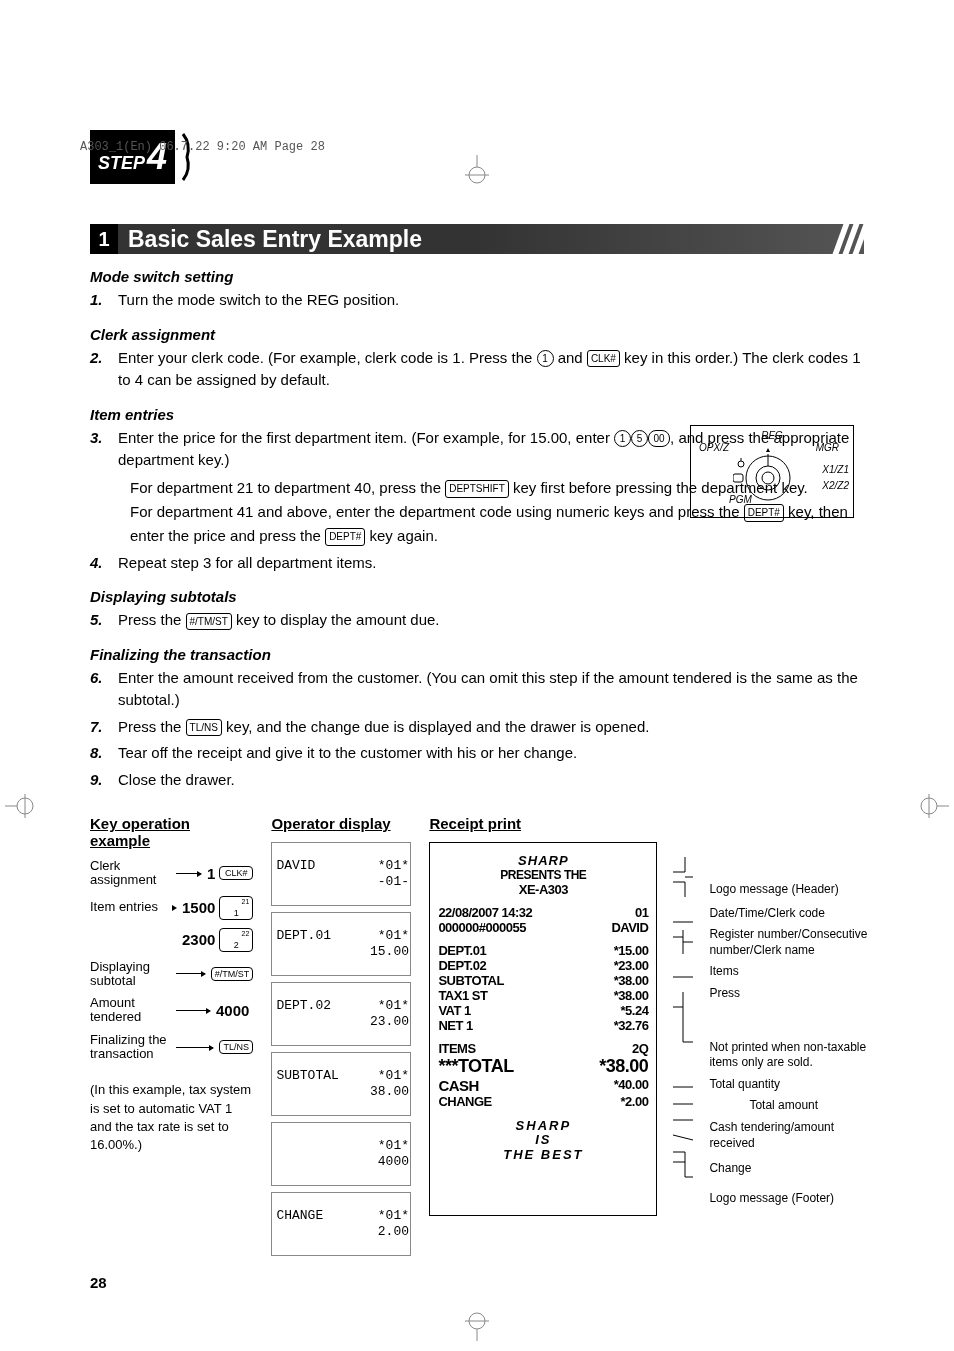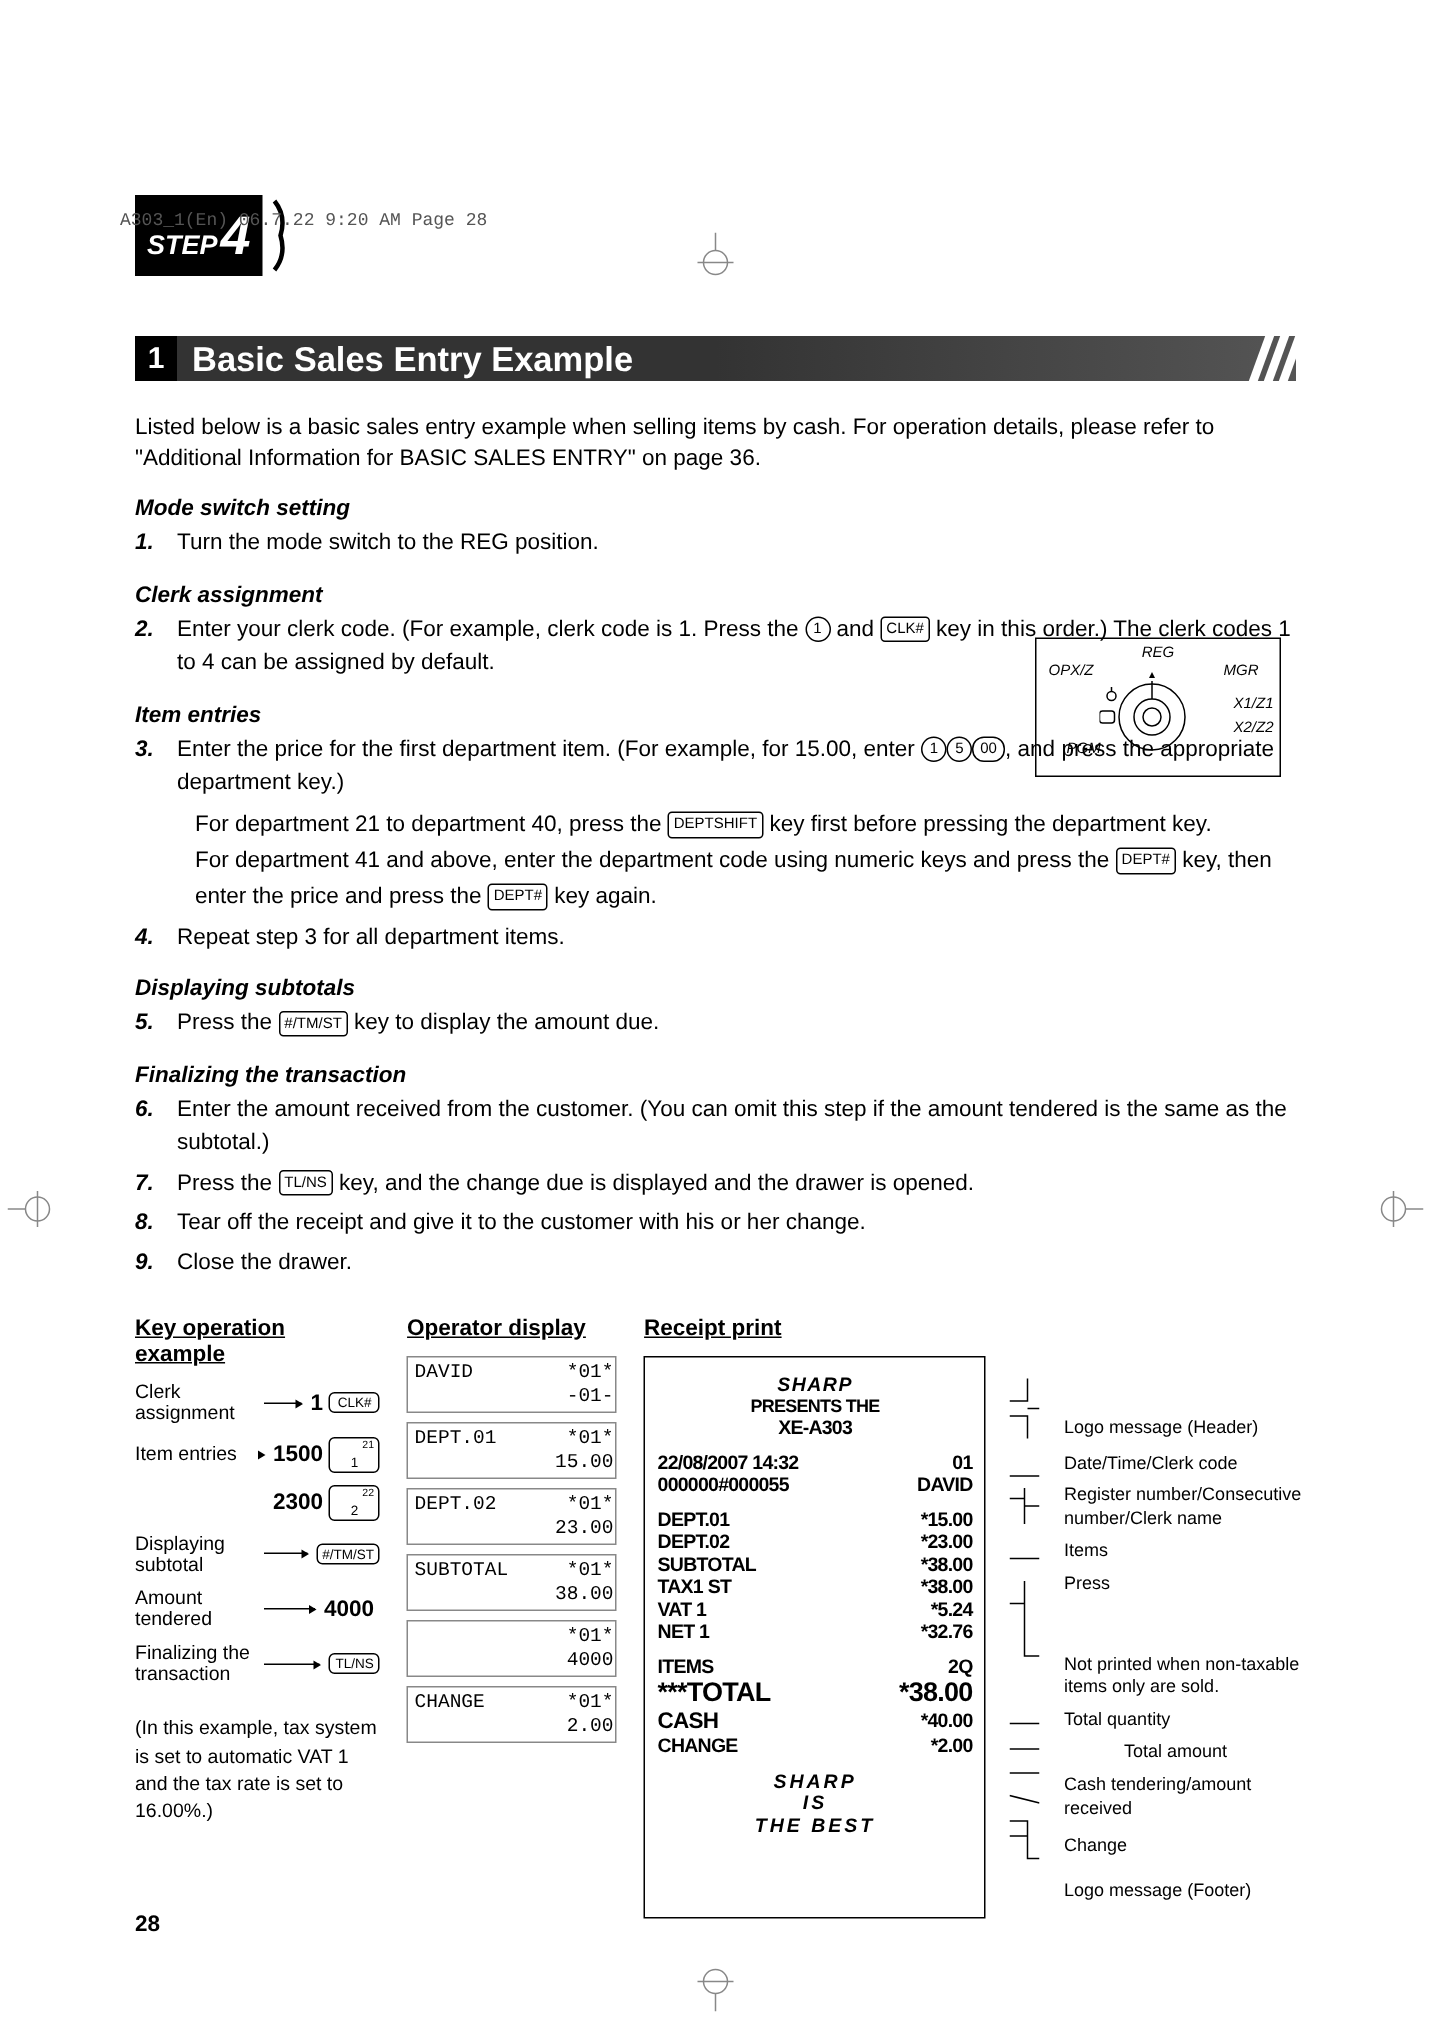--- a/index.html
+++ b/index.html
@@ -41,21 +41,21 @@
 .col2{width:140px}
 .col3{flex:1;display:flex;gap:8px}
 
 .kop-row{display:flex;align-items:center;font-size:13px;margin-bottom:8px}
 .kop-label{width:80px;line-height:1.1}
 .kop-arrow{flex:1;border-top:1px solid #000;position:relative;margin:0 6px}
 .kop-arrow:after{content:"";position:absolute;right:-1px;top:-3px;border-left:5px solid #000;border-top:3px solid transparent;border-bottom:3px solid transparent}
 .kop-val{font-weight:bold;font-size:15px;margin-right:4px}
 .kop-key{border:1px solid #000;border-radius:4px;font-size:9px;padding:1px 3px;min-width:26px;text-align:center}
 
-.disp-box{border:1px solid #888;font-family:"Courier New",monospace;font-size:13px;padding:2px 4px;margin-bottom:6px;white-space:pre;line-height:1.2;height:32px;display:flex;flex-direction:column;justify-content:center}
+.disp-box{border:1px solid #888;font-family:"Courier New",monospace;font-size:13px;padding:15px 4px;margin-bottom:6px;white-space:pre;line-height:1.2;height:32px;display:flex;flex-direction:column;justify-content:center}
 
 .receipt{border:1px solid #000;width:210px;padding:10px 8px;font-family:Arial;font-size:13px}
 .receipt .center{text-align:center}
 .receipt .brand{font-weight:bold;font-style:italic;letter-spacing:1px}
 .receipt .model{font-weight:bold;font-family:Arial;letter-spacing:-0.5px}
 .r-row{display:flex;justify-content:space-between;font-weight:bold;font-family:"Arial Narrow",Arial;letter-spacing:-0.5px}
 .r-sep{height:8px}
 .r-big{font-size:18px}
 .r-foot{text-align:center;font-weight:bold;font-style:italic;letter-spacing:2px;line-height:1.1;margin-top:10px}
 
@@ -116,30 +116,29 @@
   <div class="section-row">
     <div class="section-num">1</div>
     <div class="section-title">Basic Sales Entry Example</div>
     <div class="section-stripes">
         <div></div>
         <div></div>
         <div></div>
       </div>
   </div>
 
-  <div class="intro">Listed below is a basic sales entry example when selling items by cash.  For operation details, please refer to "Additional Information for BASIC SALES ENTRY" on page 36.</div>
 
   <div class="dial-box">
     <div style="position:relative;height:75px">
       <span style="position:absolute;top:-6px;left:50%;transform:translateX(-50%)">REG</span>
       <span style="position:absolute;top:6px;left:2px">OPX/Z</span>
       <span style="position:absolute;top:6px;right:8px">MGR</span>
       <span style="position:absolute;top:28px;right:-2px">X1/Z1</span>
       <span style="position:absolute;top:44px;right:-2px">X2/Z2</span>
-      <span style="position:absolute;top:58px;left:14px">PGM</span>
+      <span style="position:absolute;top:58px;left:32px">PGM</span>
       <svg width="70" height="60" style="position:absolute;left:36px;top:12px">
           <circle cx="35" cy="30" r="22" fill="none" stroke="#000"></circle>
           <circle cx="35" cy="30" r="12" fill="none" stroke="#000"></circle>
           <circle cx="35" cy="30" r="6" fill="none" stroke="#000"></circle>
           <line x1="35" y1="18" x2="35" y2="6" stroke="#000"></line>
           <path d="M33 4 L37 4 L35 0 Z"></path>
           <rect x="0" y="26" width="10" height="8" rx="2" fill="none" stroke="#000"></rect>
           <circle cx="8" cy="16" r="3" fill="none" stroke="#000"></circle>
           <line x1="8" y1="13" x2="8" y2="10" stroke="#000"></line>
         </svg>

